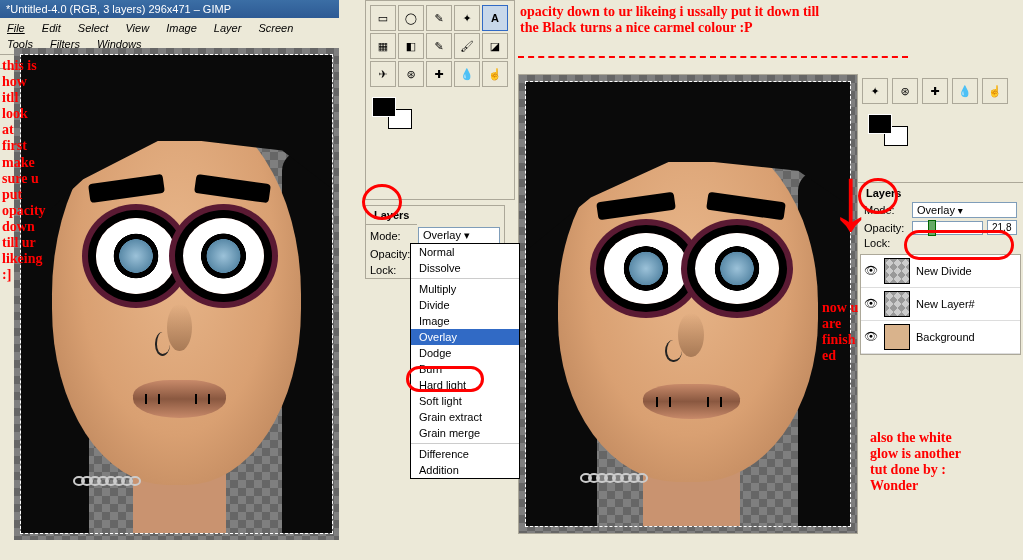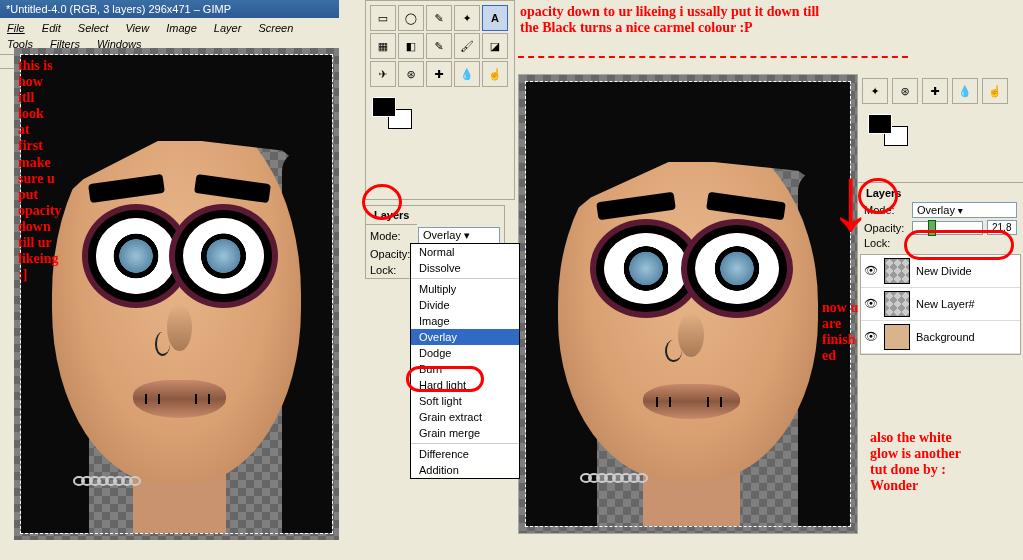--- a/index.html
+++ b/index.html
@@ -260,21 +260,21 @@
       </div>
       <div class="layer-item">
         <span class="eye">👁</span>
         <div class="layer-thumb bg"></div>
         <span>Background</span>
       </div>
     </div>
   </div>
 </div>
 
-<div class="ann" style="left:18px;top:58px">this is
+<div class="ann" style="left:2px;top:58px">this is
 how
 itll
 look
 at
 first
 make
 sure u
 put
 opacity
 down

